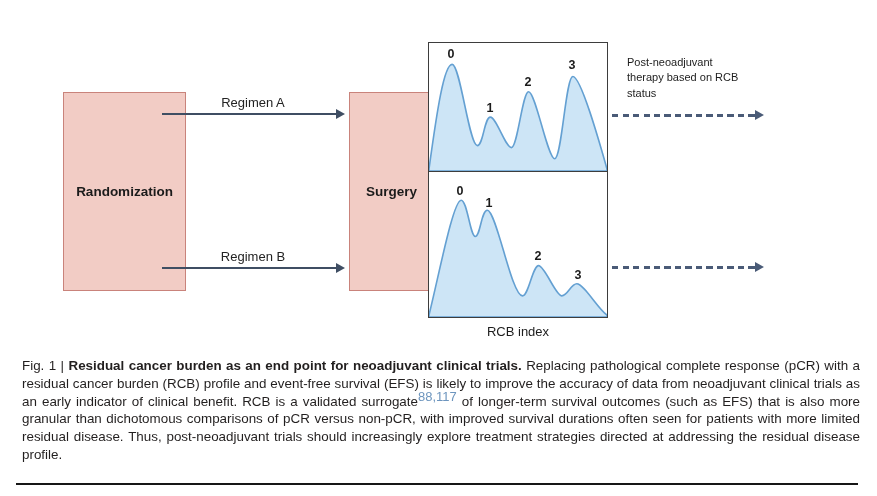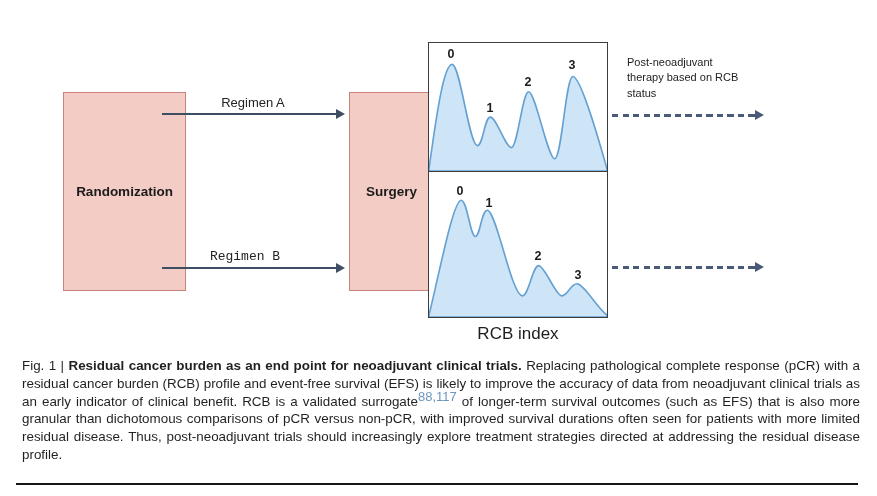--- a/index.html
+++ b/index.html
@@ -28,21 +28,21 @@
     border-left:9px solid #3f4e63; border-top:5px solid transparent;
     border-bottom:5px solid transparent;
   }
   #arrow-regimen-a { left:162px; top:113px; width:175px; }
   #arrow-regimen-b { left:162px; top:267px; width:175px; }
   .arrow-label {
     position:absolute; transform:translateX(-50%);
     font-size:13px; color:#232323; white-space:nowrap;text-align:right;
   }
   #label-regimen-a { left:253px; top:95px; }
-  #label-regimen-b { left:245px; top:249px;font-family:Liberation Mono, monospace; }
+  #label-regimen-b { left:253px; top:249px; }
 
   
   .dashed-arrow {
     position:absolute; height:2.6px;
     background:repeating-linear-gradient(90deg,#4a5b77 0 6px, transparent 6px 10.5px);
   }
   .dashed-arrow .head {
     position:absolute; right:-8px; top:-3.6px; width:0; height:0;
     border-left:9px solid #4a5b77; border-top:5px solid transparent;
     border-bottom:5px solid transparent;
@@ -63,21 +63,21 @@
   }
   #plot-top { height:129px; border-bottom:none; }
   #plot-bottom { height:147px; }
   .plot svg { position:absolute; left:0; top:0; width:100%; height:100%; display:block; }
   .peak-label {
     position:absolute; transform:translate(-50%,-50%);
     font-size:12.5px; font-weight:600; color:#1b1b1b;
   }
   #rcb-index-label {
     position:absolute; left:518px; top:324px; transform:translateX(-50%);
-    font-size:17px; color:#1d1d1d; white-space:nowrap;
+    font-size:13px; color:#1d1d1d; white-space:nowrap;
   }
 
   
   #caption {
     position:absolute; left:22px; top:357px; width:838px;
     font-size:13.4px; line-height:17.8px; color:#221f1f; text-align:justify;
   }
   #caption .fig-label { font-weight:normal; }
   #caption .fig-title { font-weight:bold; }
   #caption sup { font-size:13px; color:#6d95be; line-height:0; }

